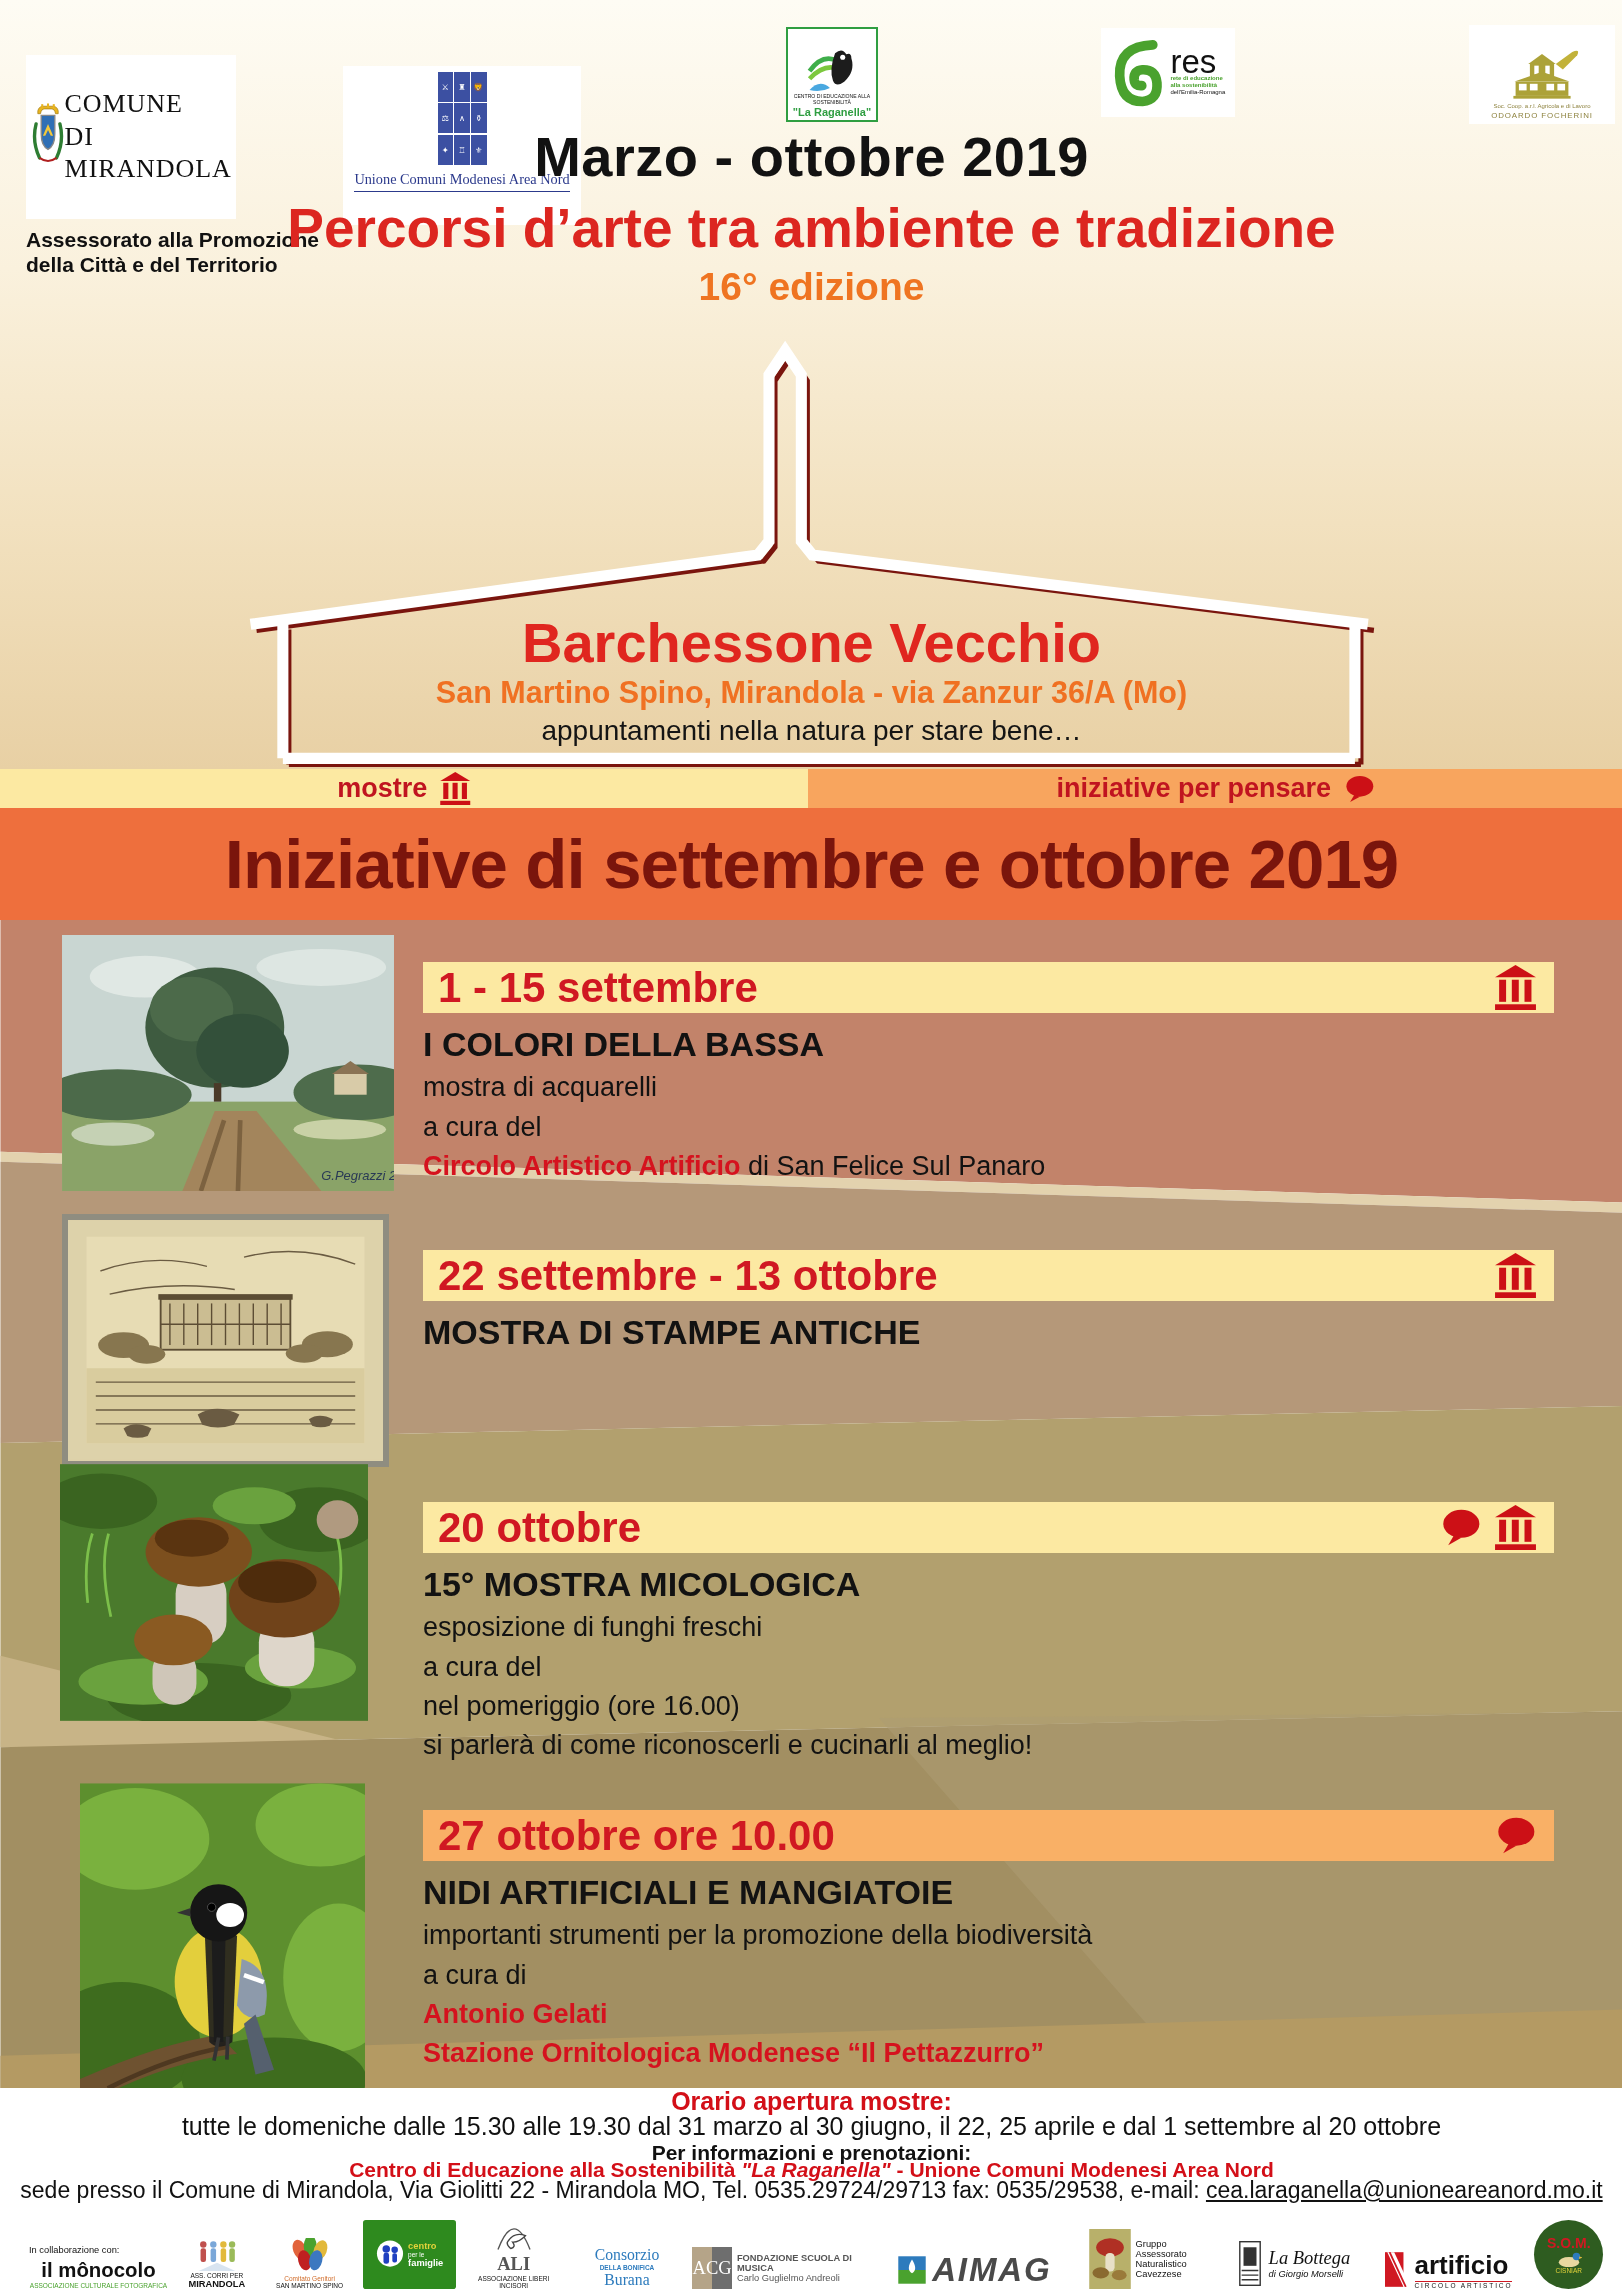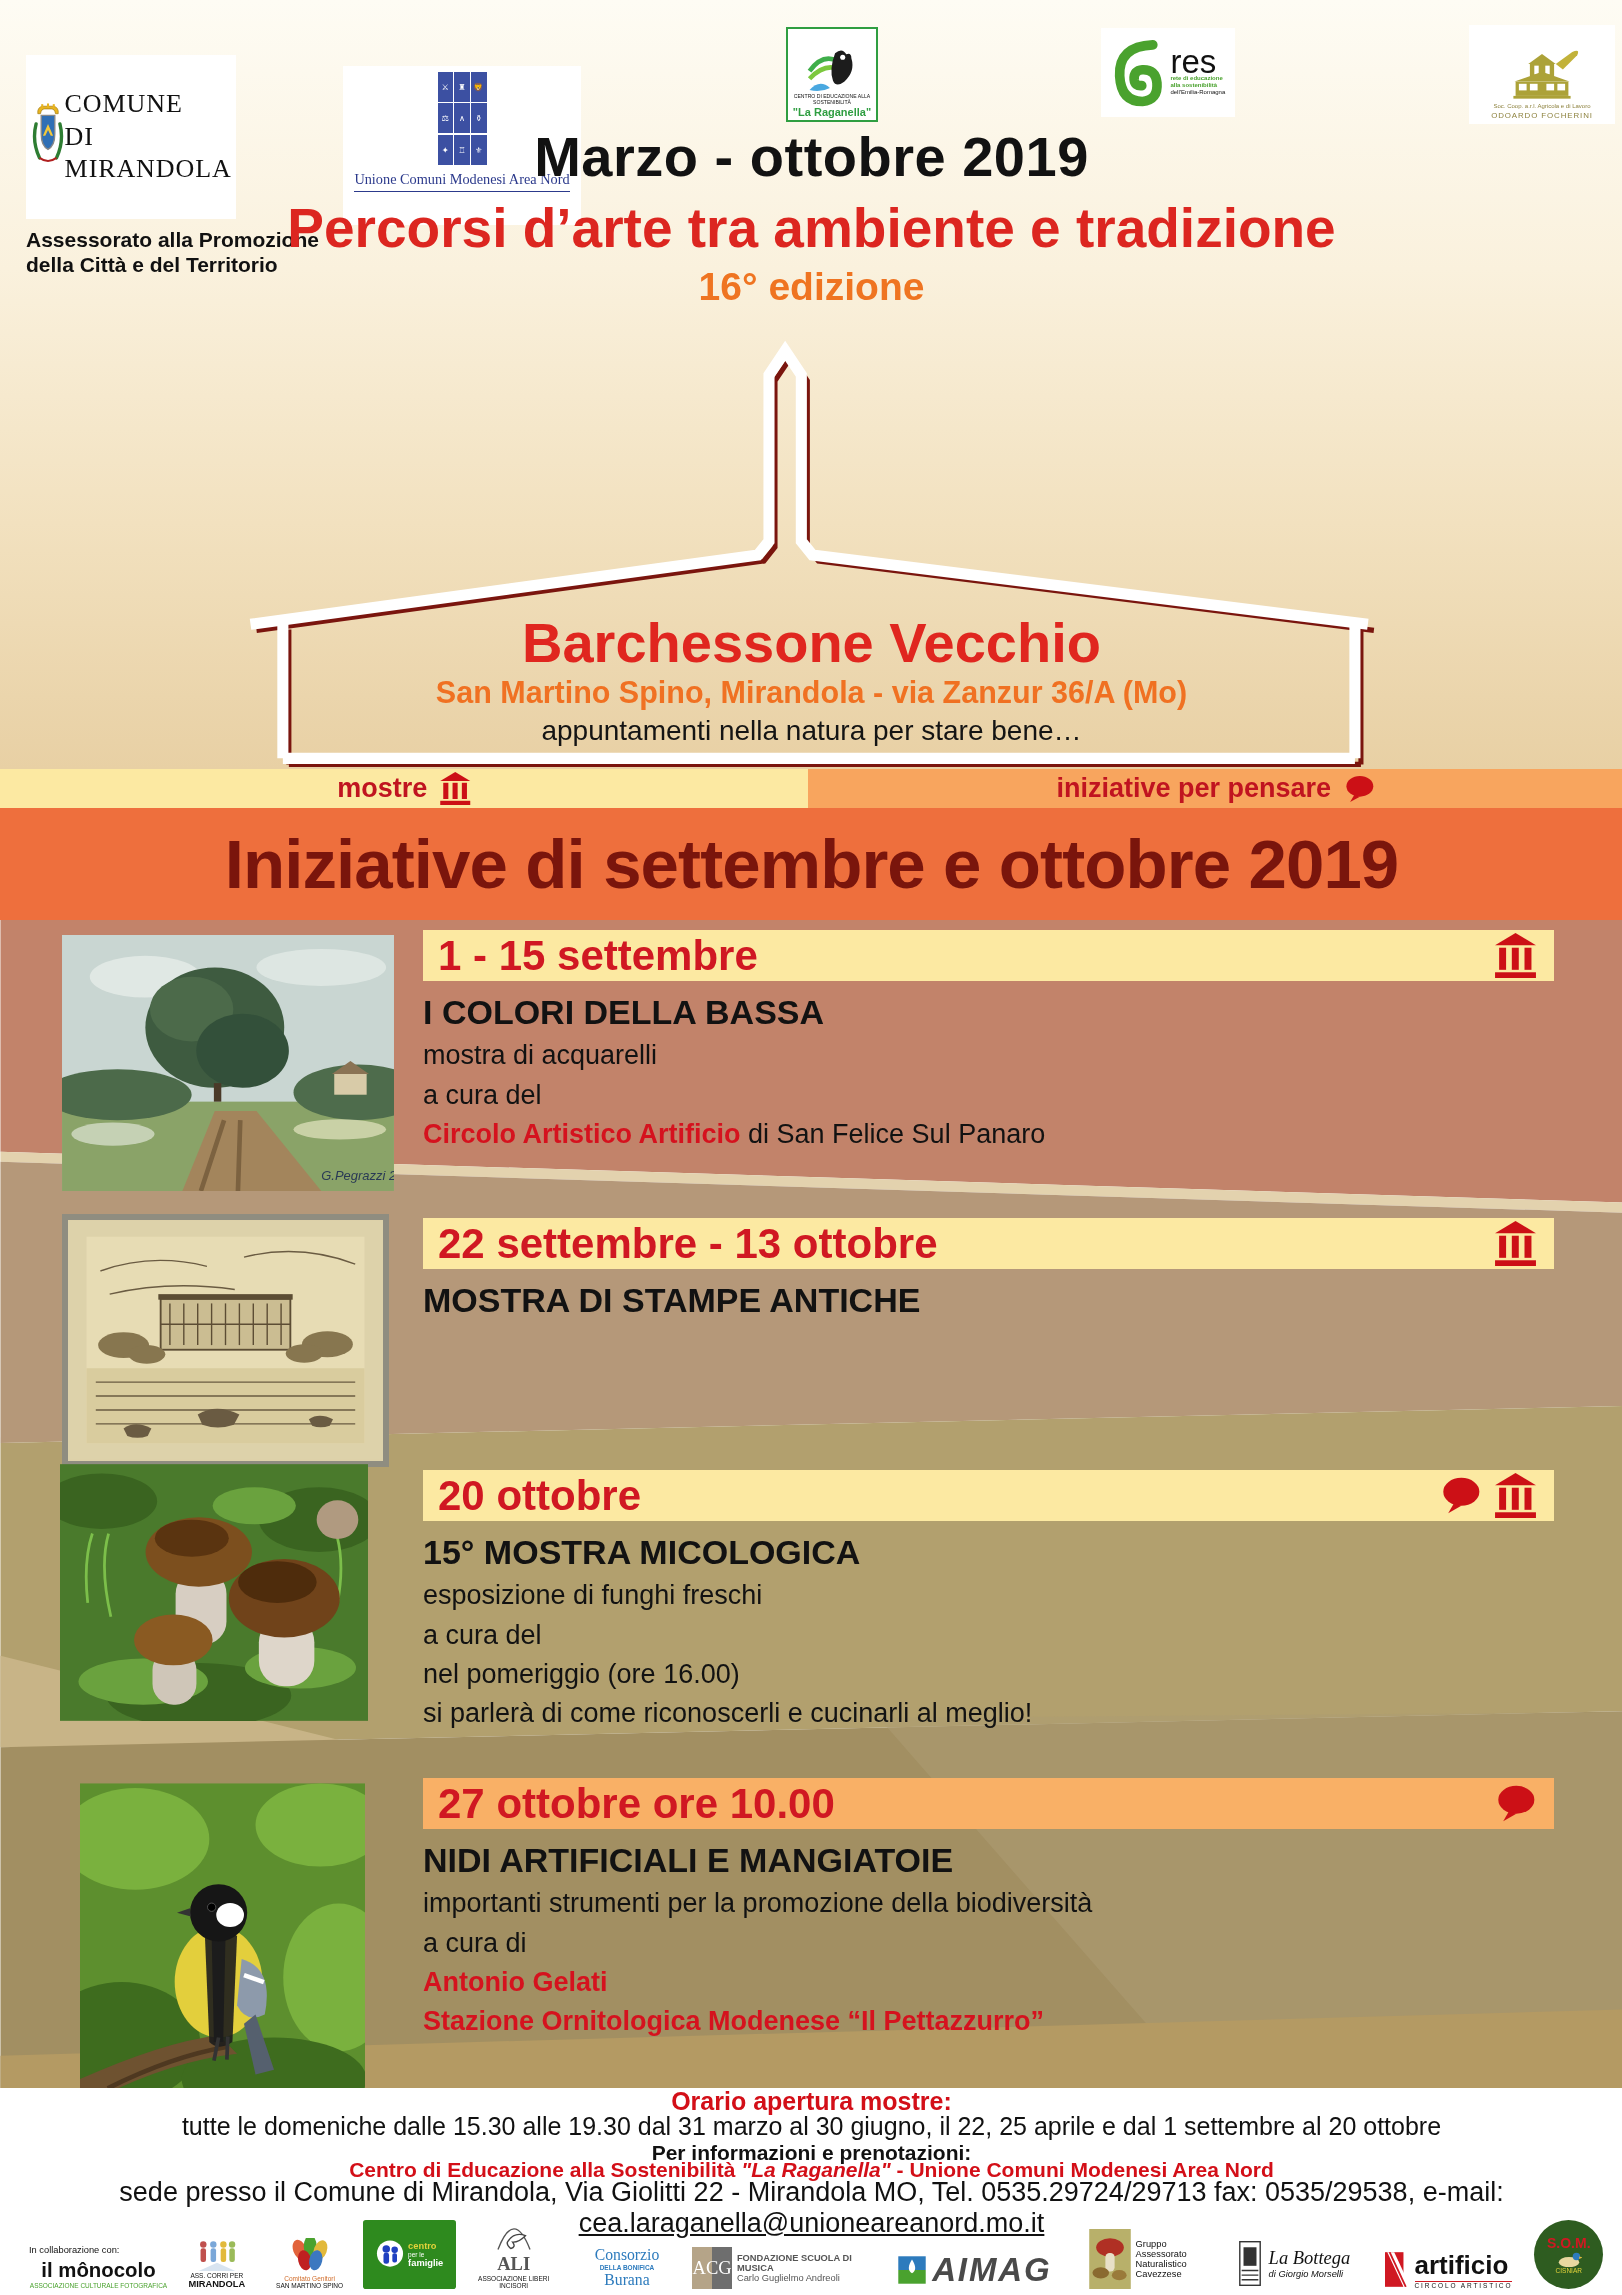--- a/index.html
+++ b/index.html
@@ -35,36 +35,36 @@
   
   .tabs{left:0;top:769px;width:1623px;height:39px;display:flex;}
   .tab{display:flex;align-items:center;justify-content:center;gap:13px;font-size:27px;font-weight:bold;color:#c01420;}
   .tab-left{width:808px;background:#fce9a2;}
   .tab-right{width:815px;background:#f8a55e;}
   .icon-red{color:#cc1016;}
   
   .sec-head{left:0;top:808px;width:1623px;height:112px;background:#ee6f3d;display:flex;align-items:center;justify-content:center;}
   .sec-title{font-size:69px;font-weight:bold;color:#7a150c;letter-spacing:-0.9px;}
   
-  .event{width:1131px;left:423px;}
+  .event{width:1131px;left:423px;margin-top:32px;}
   .banner{height:51px;display:flex;align-items:center;padding:0 18.5px 0 15px;background:#fce9a2;}
   .banner.orange{background:#f9b066;}
   .bdate{flex:1;font-size:42px;font-weight:bold;color:#d01822;}
   .bicons{display:flex;gap:14px;align-items:center;}
   .etitle{font-size:34px;font-weight:bold;color:#121212;margin-top:12px;}
   .eline{font-size:27px;color:#121212;margin-top:8.3px;}
   .ecredit{color:#d5121e;font-weight:bold;}
   .photo{overflow:hidden;}
   
   .foot-bg{left:0;top:2088px;width:1623px;height:207px;background:#fff;}
   .f-hours-title{top:2087px;font-size:25px;font-weight:bold;color:#d30f18;}
   .f-hours{top:2112px;font-size:25px;color:#111;}
   .f-info-title{top:2141px;font-size:21px;font-weight:bold;color:#111;}
   .f-info{top:2158px;font-size:21px;font-weight:bold;color:#d30f18;}
-  .f-addr{top:2177px;font-size:27px;color:#111;}
+  .f-addr{top:2177px;font-size:23px;color:#111;}
   .f-addr a{color:#111;}
   .f-logos{left:29px;top:2210px;width:1586px;height:79px;display:flex;align-items:flex-end;gap:9.3px;}
   .flogo{display:flex;flex-direction:column;align-items:center;justify-content:center;text-align:center;color:#111;}
   .fl-row{display:flex;align-items:center;gap:4.6px;}
   .small{font-size:9.3px;line-height:1.1;}
   .tiny{font-size:6.5px;line-height:1.1;}
 </style>
 </head>
 <body>
 

